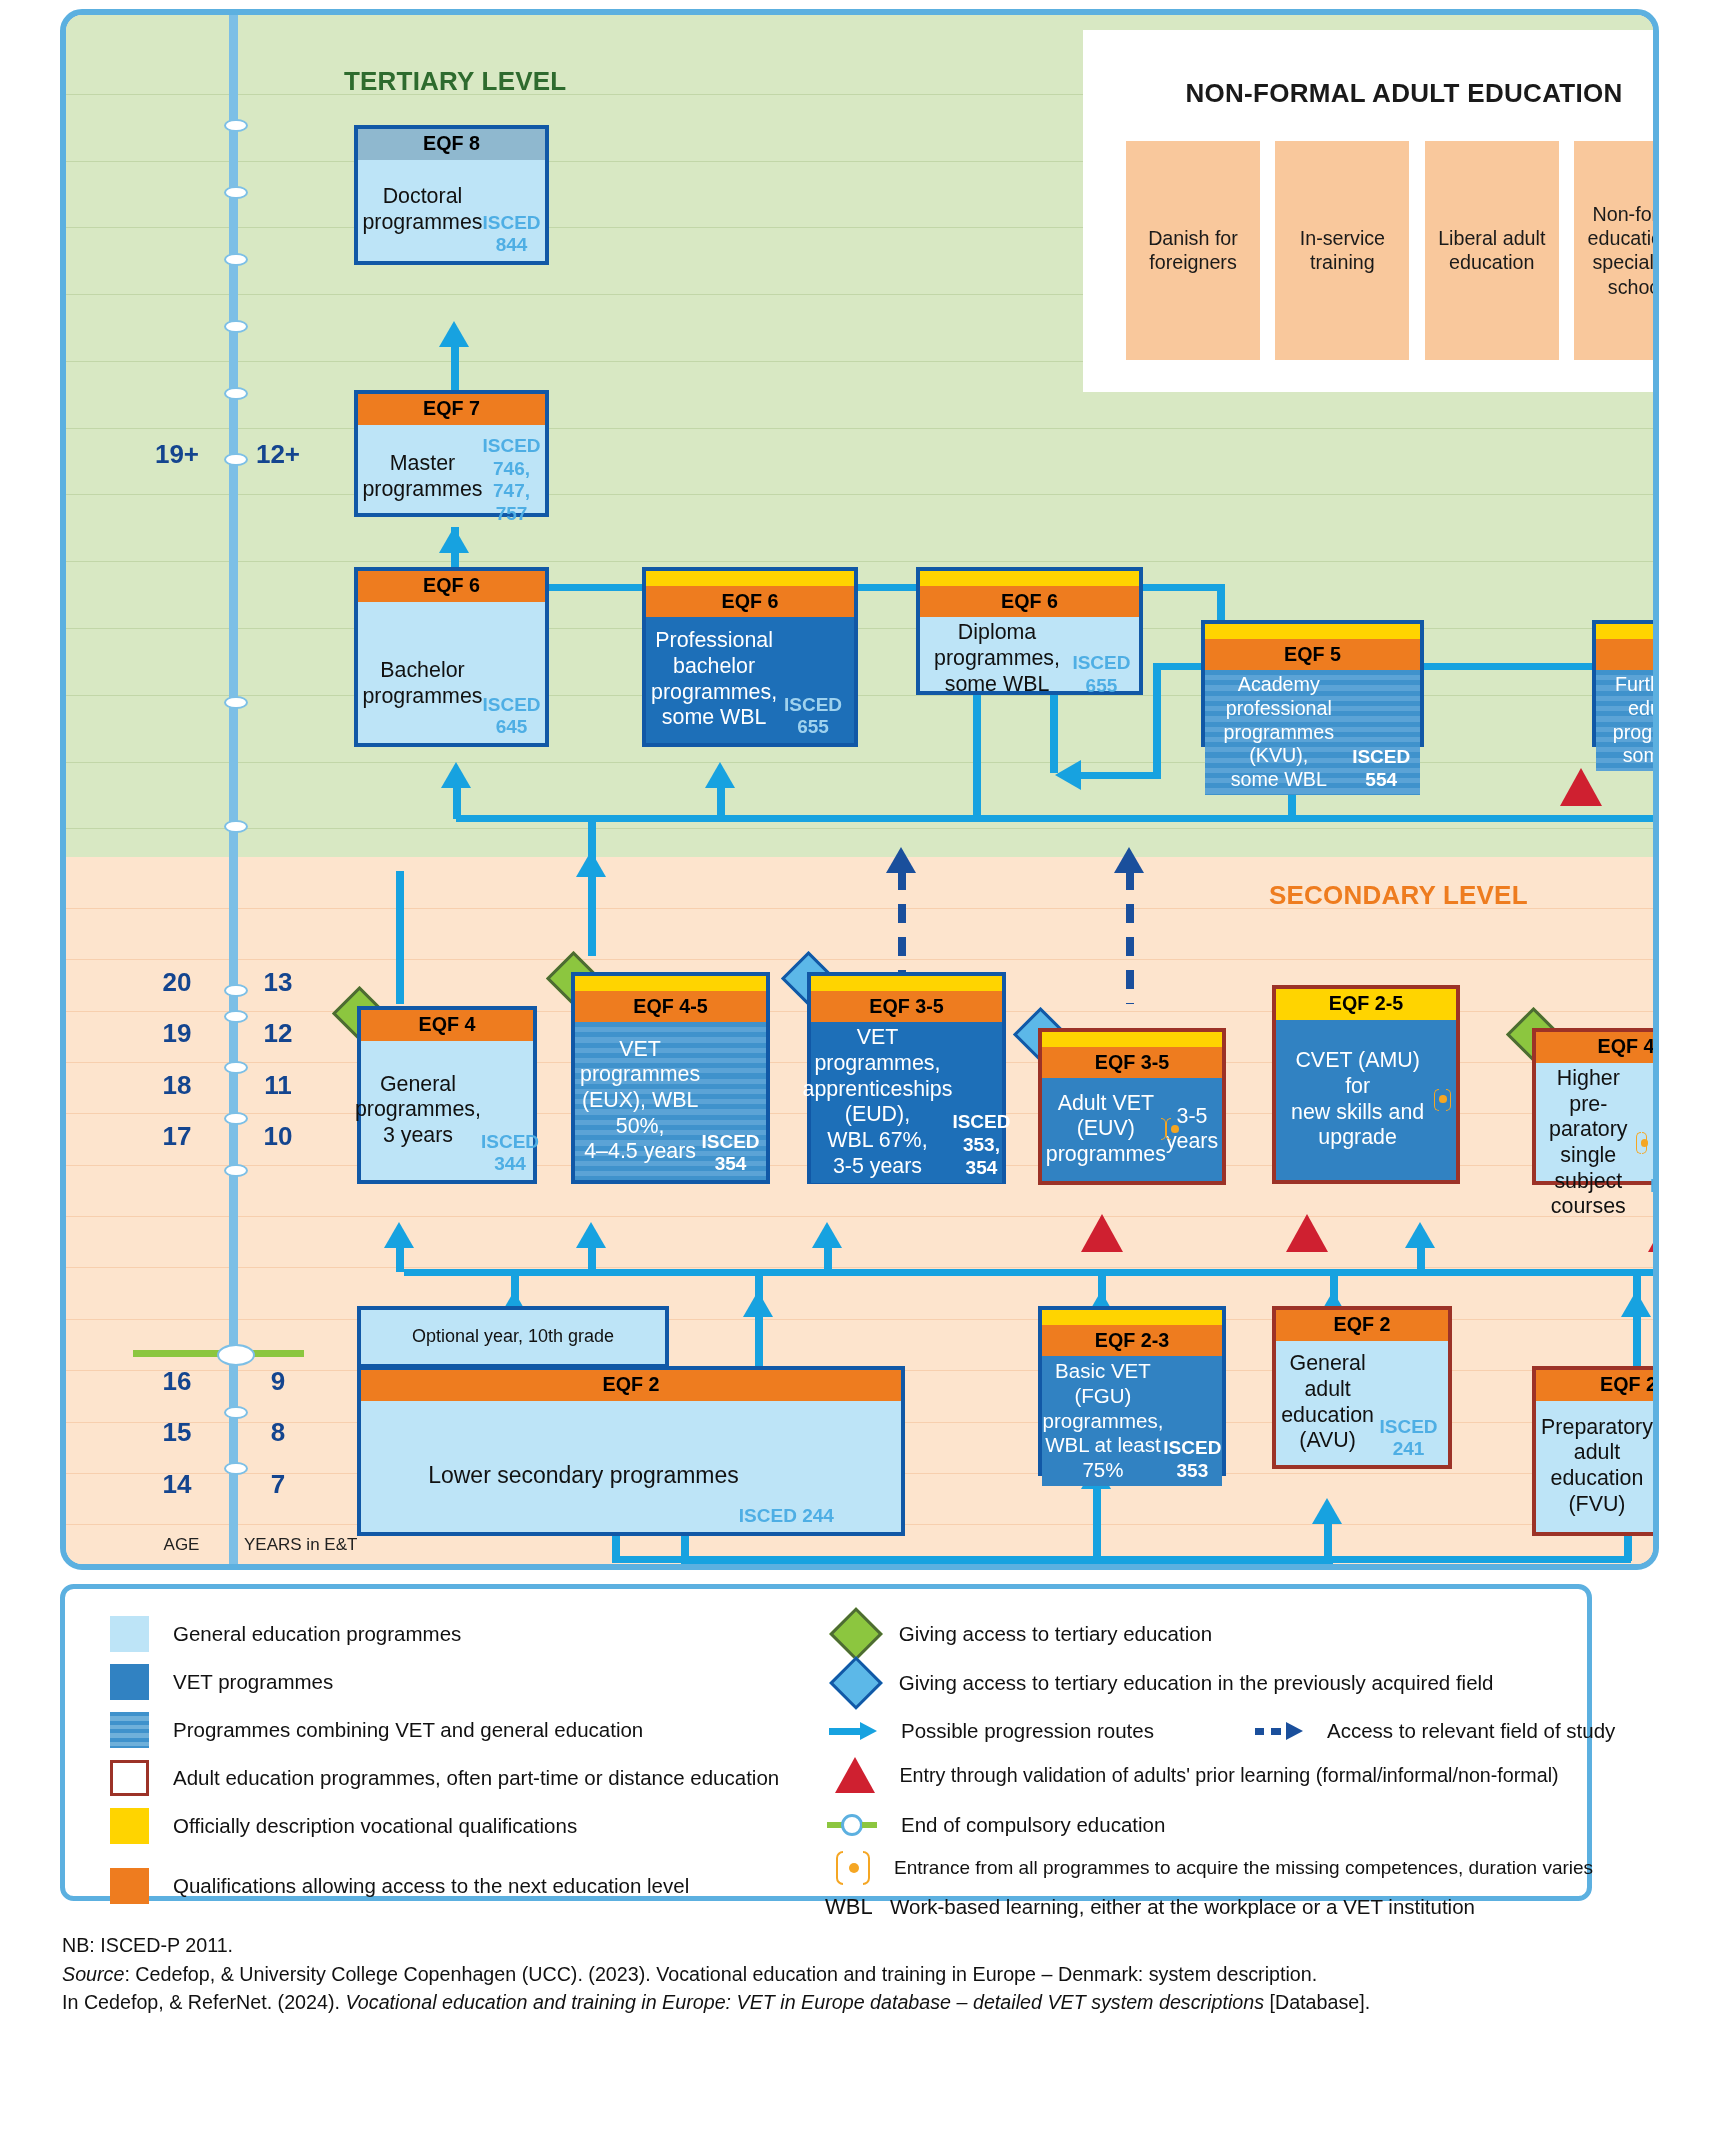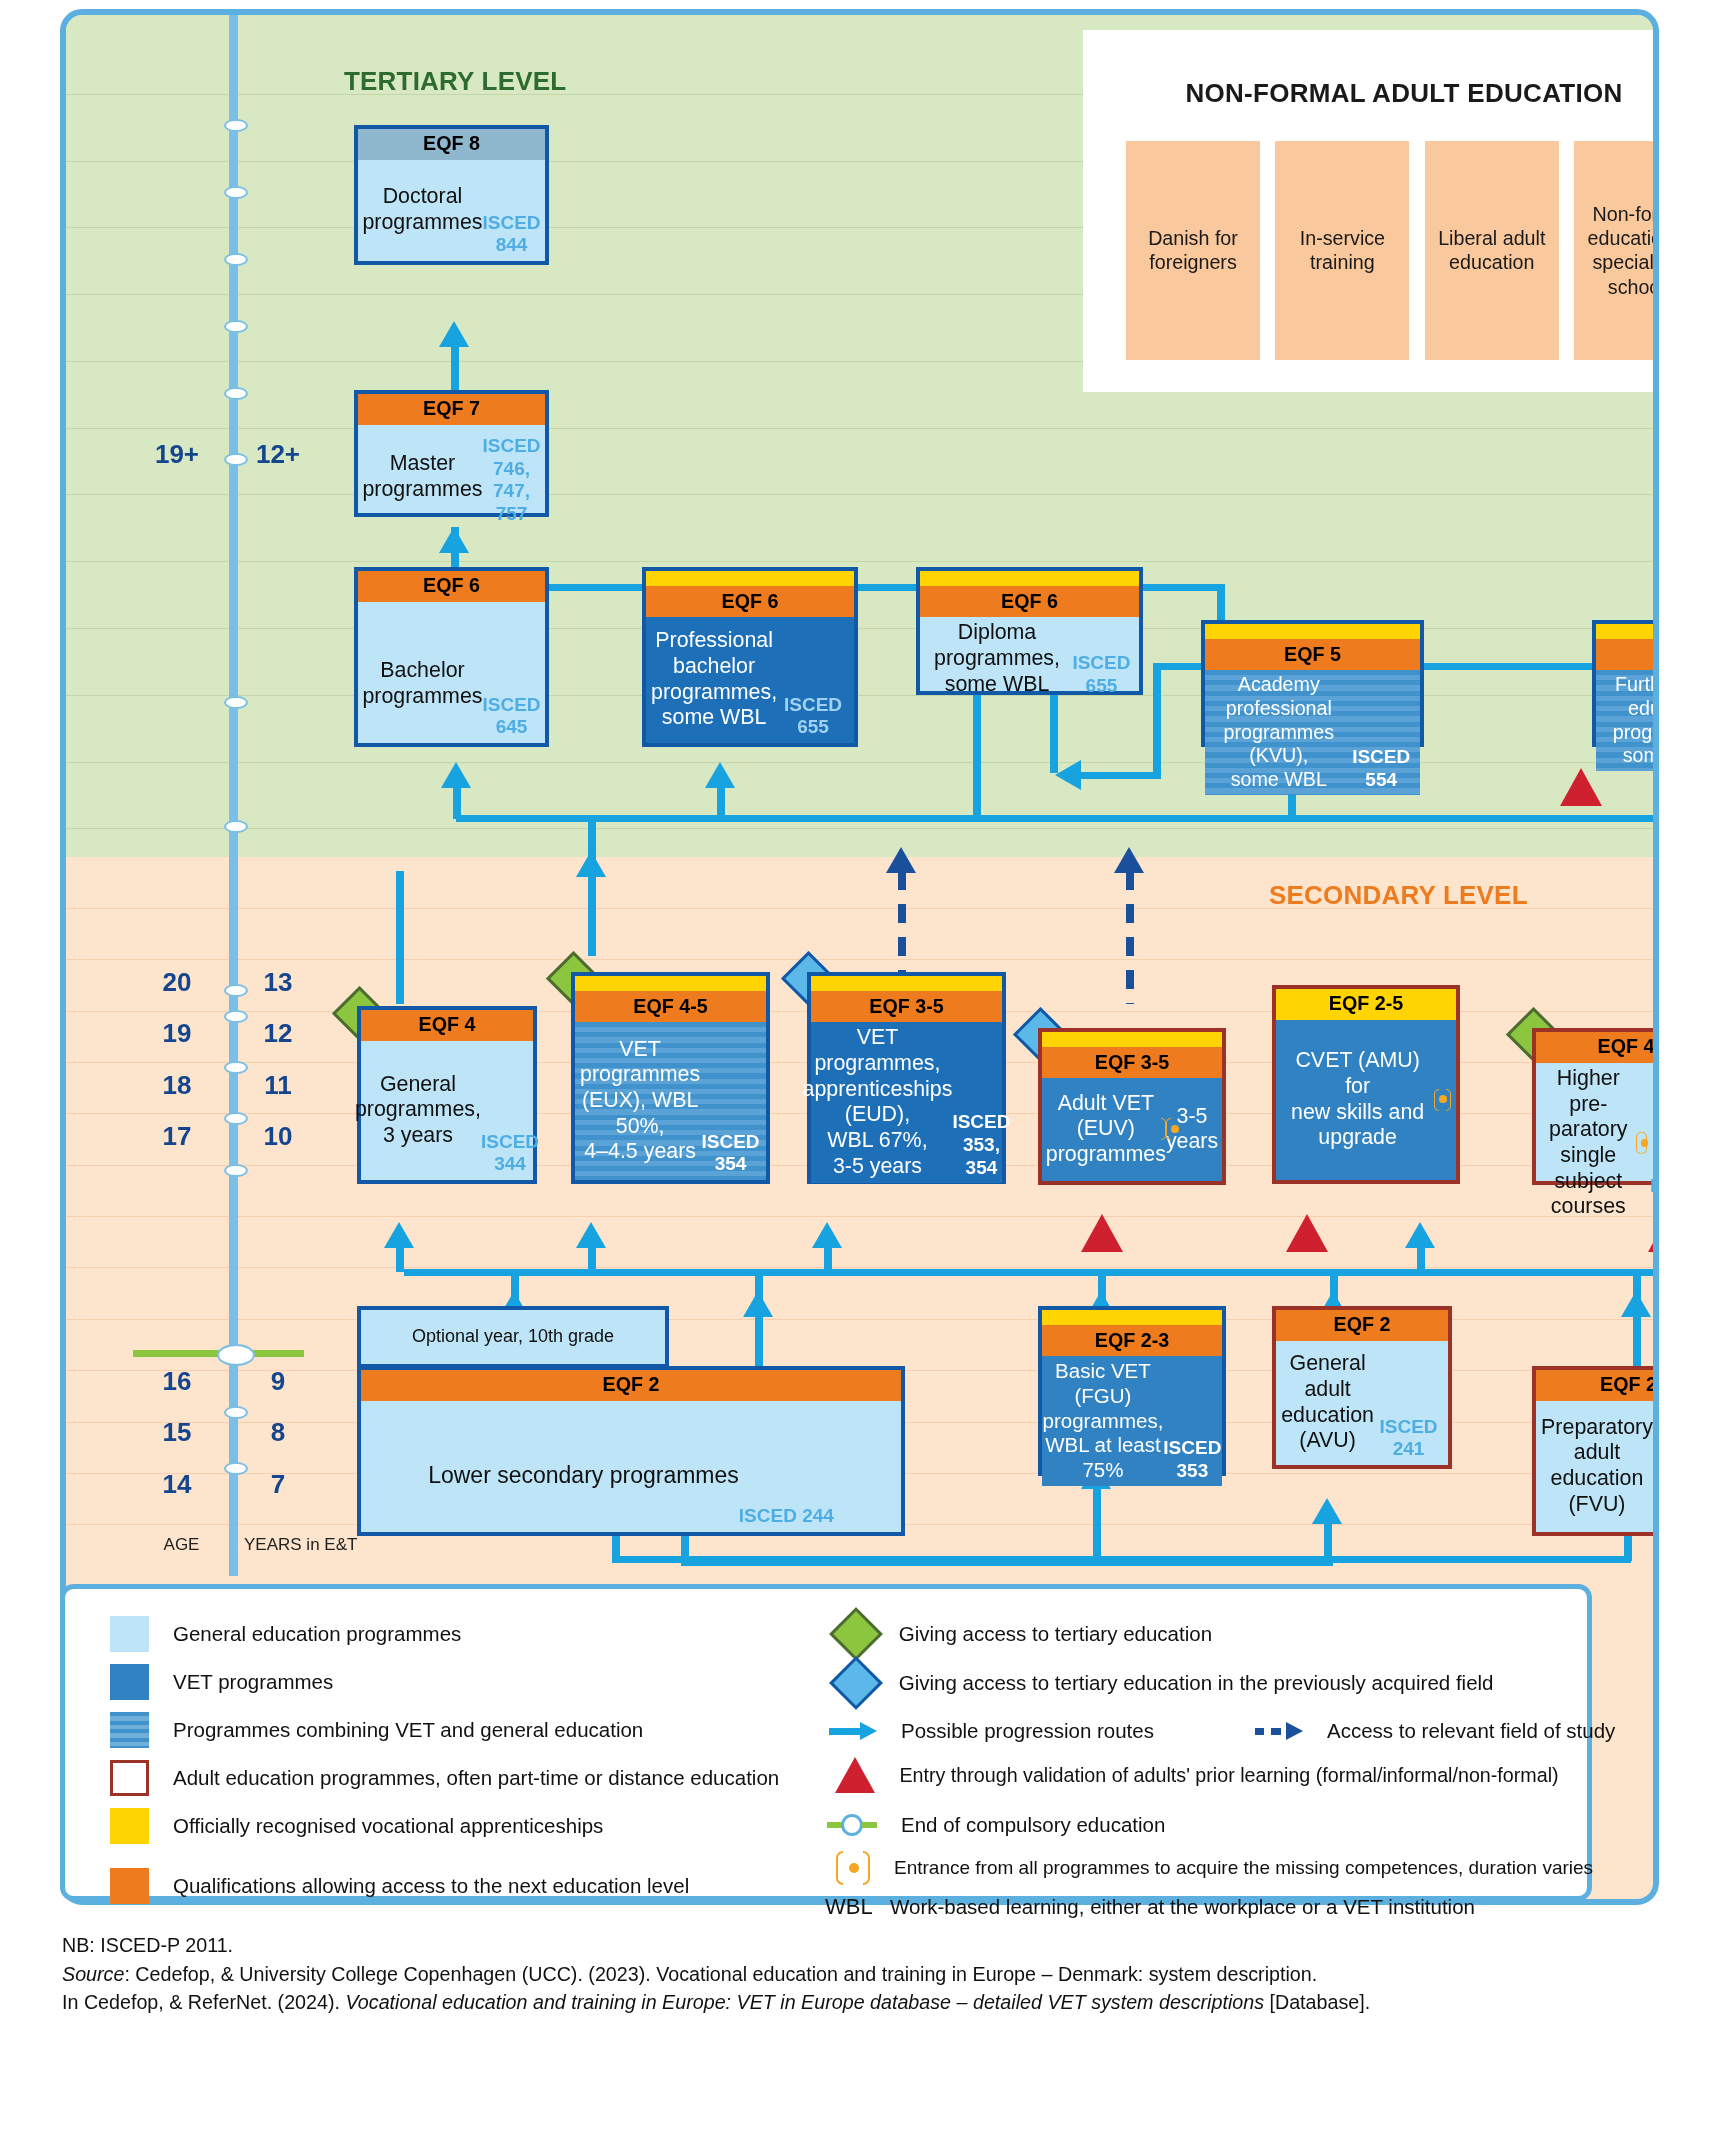--- a/index.html
+++ b/index.html
@@ -8,21 +8,21 @@
     background: #ffffff;
     font-family: "Liberation Sans", sans-serif;
     overflow: hidden;
     position: relative;
   }
   #root { position: absolute; inset: 0; }
 
   
   .frame {
     position: absolute; left: 60px; top: 8.6px;
-    width: 1599px; height: 1896px;
+    width: 1599px; height: 1561px;
     border: 6px solid #5cb0e0;
     border-radius: 22px;
     overflow: hidden;
     background: #fde4cd;
   }
   .band-tertiary {
     position: absolute; left:0; top:0; width:100%; height: 842px;
     background: #d8e8c3;
   }
   .band-secondary {
@@ -615,21 +615,21 @@
     <div class="lg-row" style="left:45px; top:123px">
       <div class="lg-sw sw-mix"></div>
       <div class="lg-txt">Programmes combining VET and general education</div>
     </div>
     <div class="lg-row" style="left:45px; top:171px">
       <div class="lg-sw sw-adult"></div>
       <div class="lg-txt">Adult education programmes, often part-time or distance education</div>
     </div>
     <div class="lg-row" style="left:45px; top:219px">
       <div class="lg-sw sw-yellow"></div>
-      <div class="lg-txt">Officially recognised vocational apprenticeships</div>
+      <div class="lg-txt">Officially description vocational qualifications</div>
     </div>
     <div class="lg-row" style="left:45px; top:279px">
       <div class="lg-sw sw-orange"></div>
       <div class="lg-txt">Qualifications allowing access to the next education level</div>
     </div>
 
     <div class="lg-row" style="left:770px; top:26px">
       <div class="lg-diamond lgd-green"></div>
       <div class="lg-txt">Giving access to tertiary education</div>
     </div>

